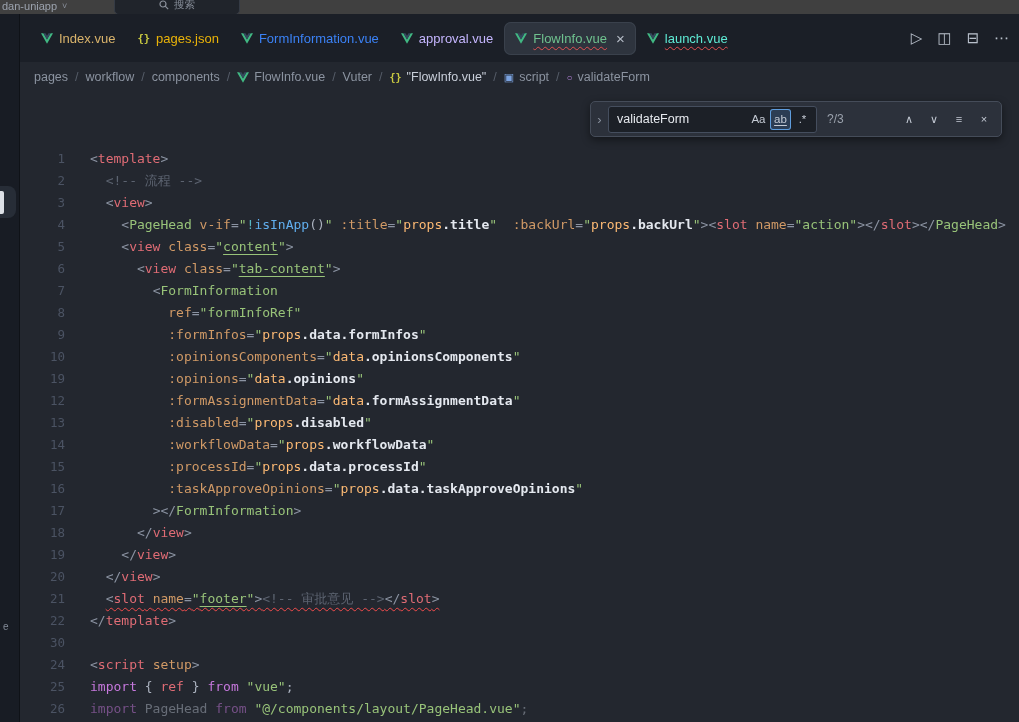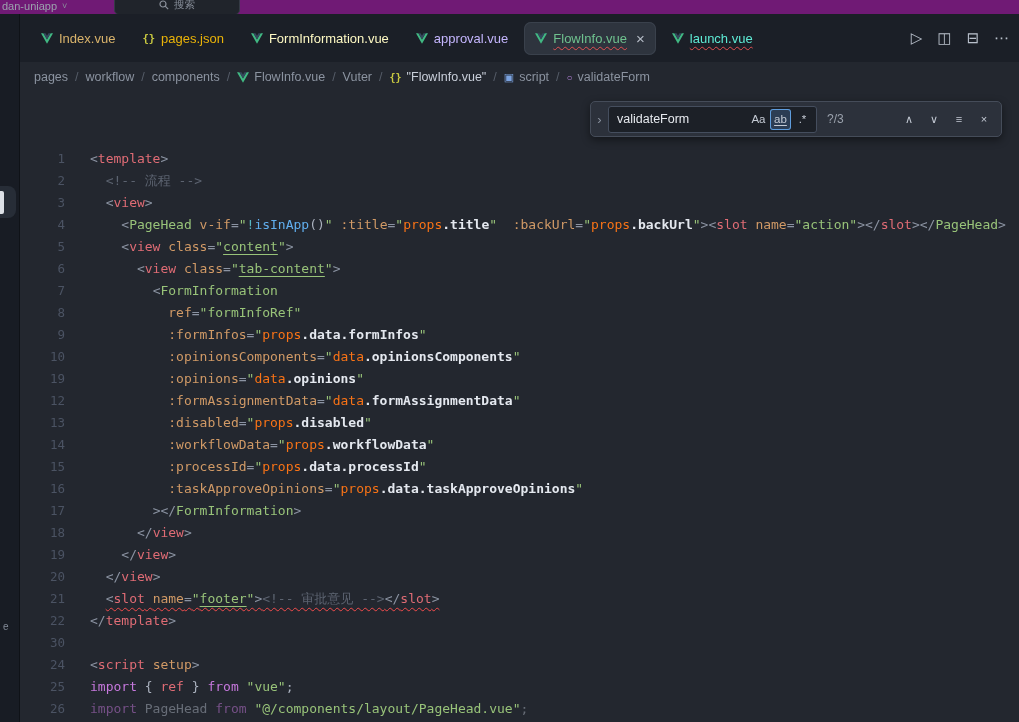--- a/index.html
+++ b/index.html
@@ -2,28 +2,28 @@
 <html><head>
 <meta charset="utf-8">
 <style>
   html,body{margin:0;padding:0}
   body{
     width:1019px;height:722px;overflow:hidden;position:relative;
     background:#23272f;font-family:"Liberation Sans",sans-serif;
     -webkit-font-smoothing:antialiased;
   }
   
-  .titlebar{height:14px;background:#701a75;position:relative;overflow:hidden;font-size:11px;color:#9ba2ad;z-index:30}
+  .titlebar{height:14px;background:#404040;position:relative;overflow:hidden;font-size:11px;color:#9ba2ad;z-index:30}
   .workspace{position:absolute;left:2px;top:-2px;height:16px;display:flex;align-items:center;gap:5px;cursor:pointer}
   .caret{font-size:9px;color:#8b919c}
   .search-pill{position:absolute;left:114px;top:-5px;width:124px;height:18px;background:#20242b;border:1px solid #353b45;
     border-radius:5px;display:flex;align-items:center;justify-content:center;gap:5px;color:#868d98;font-size:10.5px;cursor:pointer}
   
   .tabbar{position:relative;height:48px;background:#1b1f27;display:flex;align-items:center}
-  .tab-list{display:flex;align-items:center;gap:5px;margin-left:30px;height:100%}
+  .tab-list{display:flex;align-items:center;margin-left:30px;height:100%}
   .tab{height:33px;display:flex;align-items:center;padding:0 11px;border-radius:7px;font-size:13px;cursor:pointer;white-space:nowrap}
   .tab.active{background:#2e343e;box-shadow:inset 0 0 0 1px #3a414c}
   .tab-icon{display:flex;margin-right:6px;align-items:center}
   .json-ic{color:#cbcb41;font-family:"DejaVu Sans Mono",monospace;font-size:10.5px;font-weight:bold}
   .tab-label.squiggle{text-decoration-line:underline;text-decoration-style:wavy;text-decoration-color:#e05252;
     text-decoration-thickness:1px;text-underline-offset:3px}
   .tab-close{margin-left:9px;color:#b6bdc8;font-size:15px;line-height:1}
   .ed-actions{position:absolute;right:10px;top:0;height:100%;display:flex;align-items:center;gap:15px;color:#b9c0cb;font-size:15px}
   .ed-action{cursor:pointer}
   
@@ -43,21 +43,21 @@
   .lc{white-space:pre}
   .lc{padding-left:25px}
   .tk-pln{color:#abb2bf}
   .tk-pun{color:#8b93a2}
   .tk-tag{color:#e06c75}
   .tk-comp{color:#98c379}
   .tk-attr{color:#d19a66}
   .tk-str{color:#98c379}
   .tk-strU{color:#98c379;text-decoration:underline;text-underline-offset:3px}
   .tk-kw{color:#c678dd}
-  .tk-var{color:#f97316}
+  .tk-var{color:#fdba74}
   .tk-prop{color:#e4e8ef;font-weight:bold}
   .tk-fn{color:#61afef}
   .tk-op{color:#56b6c2}
   .tk-com{color:#5c6370}
   .tk-red{color:#e06c75}
   .tk-kwD{color:#c678dd;opacity:.5}
   .tk-plnD{color:#abb2bf;opacity:.5}
   .wavy{text-decoration-line:underline;text-decoration-style:wavy;text-decoration-color:#f14c4c;
     text-decoration-thickness:1px;text-underline-offset:4px}
   
@@ -115,21 +115,21 @@
         <span class="tab-icon json-ic" data-name="json-braces-icon">{}</span>
         <span class="tab-label" data-name="tab-label" style="color: #eab308;">pages.json</span>
       </div>
       <div class="tab" data-name="tab-FormInformation.vue">
         <span class="tab-icon" data-name="vue-logo-icon">
           <svg width="12" height="11" viewBox="0 0 16 14">
             <path fill="#41b883" d="M0 0h3.2L8 8.4 12.8 0H16L8 14 0 0z"></path>
             <path fill="#35495e" d="M3.2 0H6L8 3.4 10 0h2.8L8 8.4 3.2 0z"></path>
           </svg>
         </span>
-        <span class="tab-label" data-name="tab-label" style="color: #fef9c3;">FormInformation.vue</span>
+        <span class="tab-label" data-name="tab-label" style="color: #3b82f6;">FormInformation.vue</span>
       </div>
       <div class="tab" data-name="tab-approval.vue">
         <span class="tab-icon" data-name="vue-logo-icon">
           <svg width="12" height="11" viewBox="0 0 16 14">
             <path fill="#41b883" d="M0 0h3.2L8 8.4 12.8 0H16L8 14 0 0z"></path>
             <path fill="#35495e" d="M3.2 0H6L8 3.4 10 0h2.8L8 8.4 3.2 0z"></path>
           </svg>
         </span>
         <span class="tab-label" data-name="tab-label" style="color: #c4b5fd;">approval.vue</span>
       </div>

